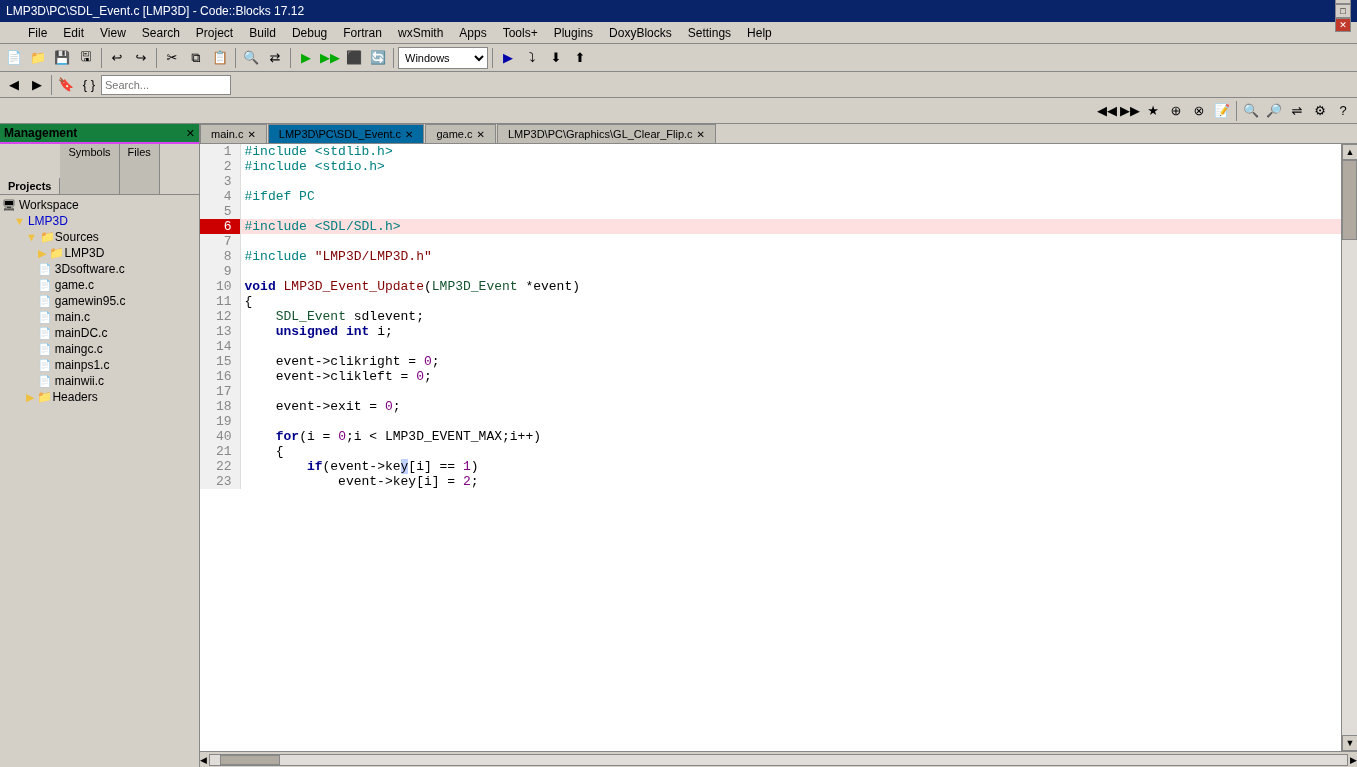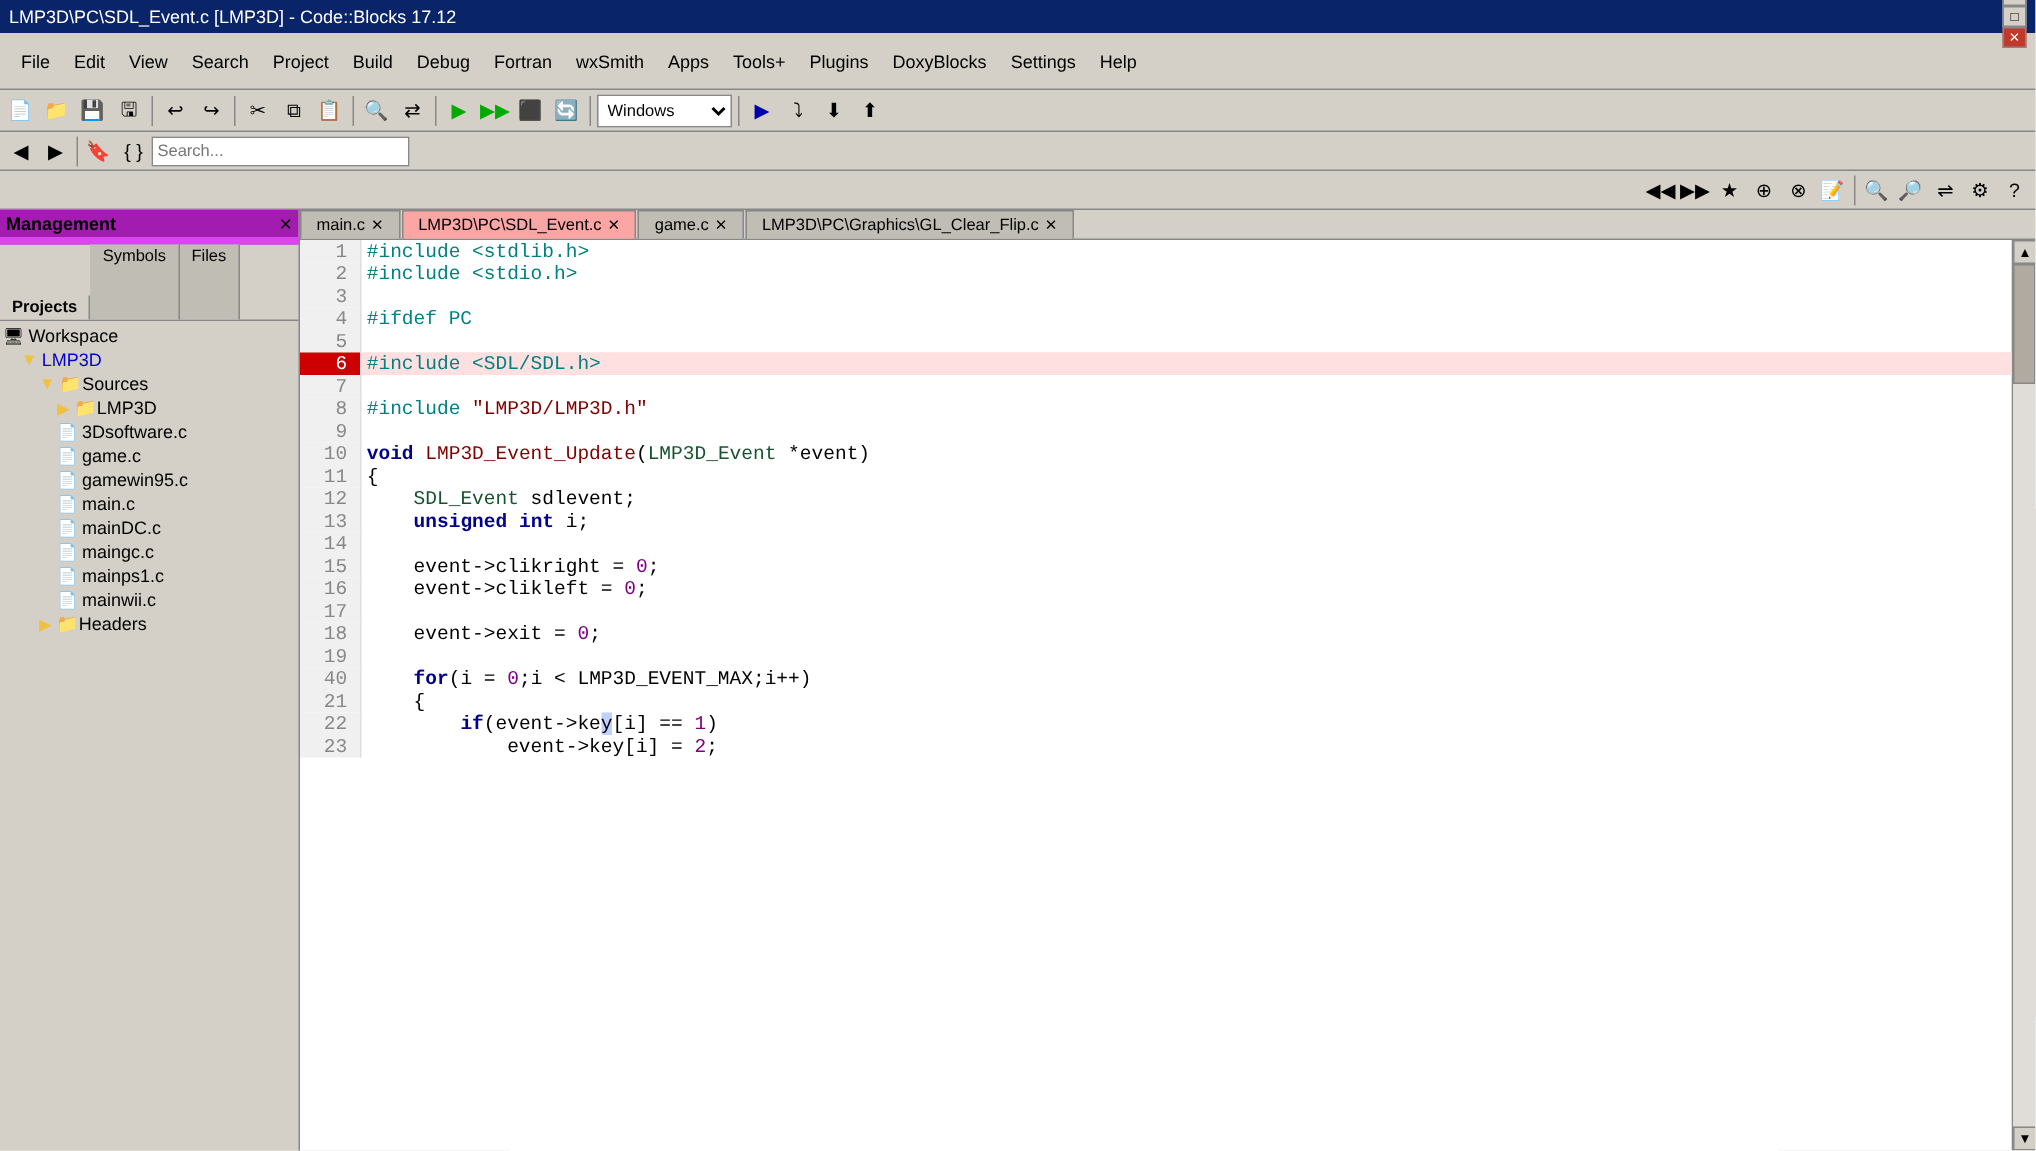--- a/index.html
+++ b/index.html
@@ -4,53 +4,53 @@
   <style>
     * { margin: 0; padding: 0; box-sizing: border-box; }
     body { font-family: 'Segoe UI', Tahoma, sans-serif; font-size: 12px; background: #d4d0c8; color: #000; overflow: hidden; width: 1357px; height: 767px; }
     
     
     #title-bar { background: #0a246a; color: #fff; padding: 3px 6px; display: flex; align-items: center; justify-content: space-between; height: 22px; }
     .title-btn { background: #d4d0c8; border: 1px solid #888; width: 16px; height: 14px; font-size: 9px; display: flex; align-items: center; justify-content: center; cursor: pointer; }
     .title-btn.close { background: #c0392b; color: #fff; }
 
     
-    #menu-bar { background: #d4d0c8; border-bottom: 1px solid #888; display: flex; align-items: center; height: 38px; padding: 0 6px; }
+    #menu-bar { background: #d4d0c8; border-bottom: 1px solid #888; display: flex; align-items: center; height: 22px; padding: 0 20px; }
     .menu-item { padding: 2px 8px; cursor: pointer; font-size: 12px; }
 
     
     .toolbar { background: #d4d0c8; border-bottom: 1px solid #888; display: flex; align-items: center; padding: 2px 3px; gap: 2px; min-height: 28px; flex-wrap: wrap; }
     .tb-btn { width: 22px; height: 22px; background: #d4d0c8; border: 1px solid transparent; display: flex; align-items: center; justify-content: center; cursor: pointer; font-size: 13px; }
     .tb-sep { width: 1px; height: 20px; background: #888; margin: 0 2px; }
     .tb-select { height: 22px; font-size: 11px; background: #fff; border: 1px solid #888; padding: 0 2px; }
     
     
     #sidebar { width: 200px; background: #d4d0c8; border-right: 1px solid #888; display: flex; flex-direction: column; }
-    #sidebar-header { display: flex; align-items: center; justify-content: space-between; padding: 2px 4px; background: #a21caf; border-bottom: 5px solid #d946ef; }
+    #sidebar-header { display: flex; align-items: center; justify-content: space-between; padding: 2px 4px; background: #15803d; border-bottom: 2px solid #d946ef; }
     #sidebar-title { font-size: 12px; font-weight: bold; }
     .sidebar-close { cursor: pointer; font-size: 11px; }
     
     
     #sidebar-tabs { display: flex; border-bottom: 1px solid #888; }
     .s-tab { padding: 2px 8px; font-size: 11px; cursor: pointer; background: #c0bdb5; border-right: 1px solid #888; }
     .s-tab.active { background: #d4d0c8; font-weight: bold; margin-top: 34px; }
     
     
     #tree { flex: 1; overflow-y: auto; padding: 2px; font-size: 12px; }
     .tree-item { display: flex; align-items: center; cursor: pointer; padding: 1px 0; white-space: nowrap; }
     .tree-icon { margin-right: 3px; font-size: 11px; }
     .folder-icon { color: #f0c040; }
 
     
     #editor-area { flex: 1; display: flex; flex-direction: column; background: #fff; overflow: hidden; }
     
     
     #editor-tabs { display: flex; background: #d4d0c8; border-bottom: 1px solid #888; align-items: flex-end; }
     .e-tab { padding: 3px 10px; font-size: 11px; cursor: pointer; background: #c0bdb5; border: 1px solid #888; border-bottom: none; margin-right: 1px; display: flex; align-items: center; gap: 4px; }
-    .e-tab.active { background: #fca5a5; }
+    .e-tab.active { background: #0369a1; }
     .e-tab-close { font-size: 10px; cursor: pointer; }
 
     
     #code-editor { flex: 1; overflow: auto; position: relative; background: #fff; }
     #code-table { width: 100%; border-collapse: collapse; font-family: 'Courier New', monospace; font-size: 13px; }
     .line-num { width: 40px; text-align: right; padding: 0 8px 0 4px; color: #888; background: #f0f0f0; border-right: 1px solid #ddd; user-select: none; vertical-align: top; }
     .line-code { padding: 0 4px; white-space: pre; }
     tr.breakpoint-row { background: #ffe0e0; }
 
     
@@ -135,21 +135,21 @@
   <button class="tb-btn">⬇</button>
   <button class="tb-btn">⬆</button>
 </div>
 
 <div class="toolbar2">
   <button class="tb-btn">◀</button>
   <button class="tb-btn">▶</button>
   <div class="tb-sep"></div>
   <button class="tb-btn">🔖</button>
   <button class="tb-btn">{ }</button>
-  <input type="text" style="width: 172px; height: 20px; font-size: 11px; border: 1px solid rgb(136, 136, 136); padding: 0px 3px;" placeholder="Search...">
+  <input type="text" style="width: 130px; height: 20px; font-size: 11px; border: 1px solid rgb(136, 136, 136); padding: 0px 3px;" placeholder="Search...">
 </div>
 
 <div class="toolbar2" style="justify-content:flex-end;">
   <button class="tb-btn">◀◀</button>
   <button class="tb-btn">▶▶</button>
   <button class="tb-btn">★</button>
   <button class="tb-btn">⊕</button>
   <button class="tb-btn">⊗</button>
   <button class="tb-btn">📝</button>
   <div class="tb-sep"></div>

